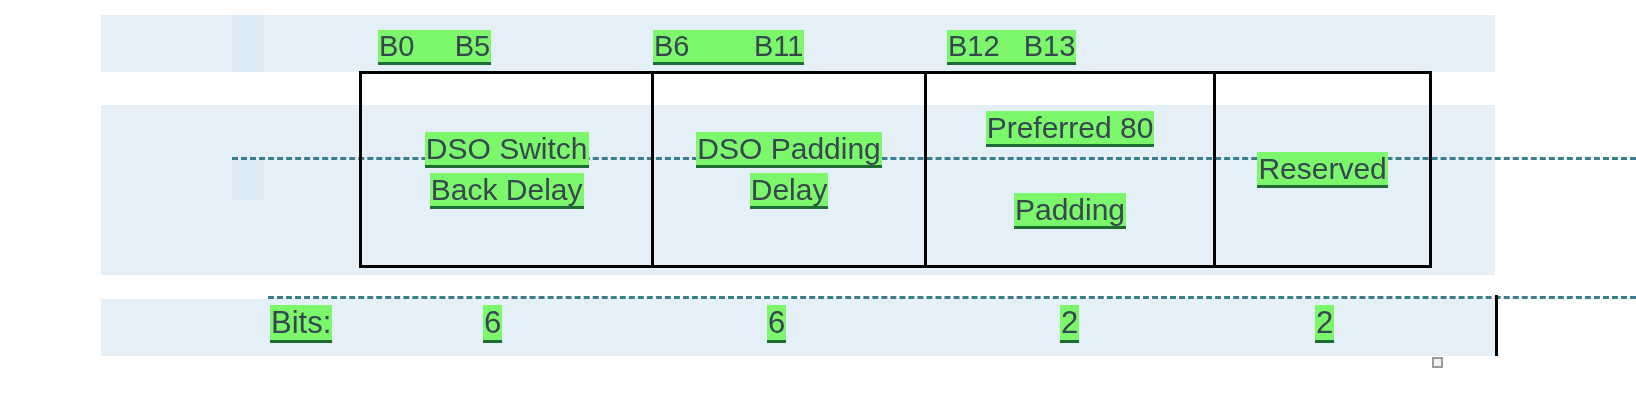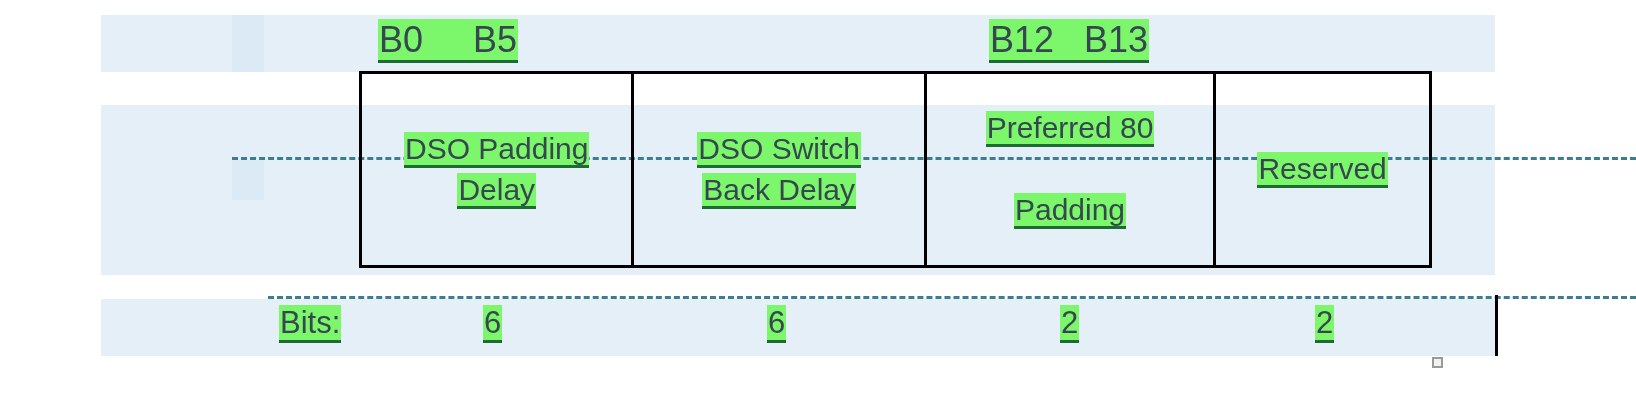--- a/index.html
+++ b/index.html
@@ -91,41 +91,41 @@
     color: #37474f;
     border-bottom: 3px solid #1f6b34;
     padding: 0 1px;
     box-decoration-break: clone;
     -webkit-box-decoration-break: clone;
   }
 
   
   .bitrange {
     position: absolute;
-    top: 18px;
-    font-size: 36px;
+    top: 24px;
+    font-size: 29px;
     line-height: 44px;
     color: #37474f;
     white-space: pre;
   }
   .bitrange.r0 { left: 378px; }
   .bitrange.r1 { left: 653px; }
-  .bitrange.r2 { left: 947px; margin-left: 42px; }
+  .bitrange.r2 { left: 947px; }
   .bitrange.r3 { left: 1237px; }
 
   
   .bitsrow {
     position: absolute;
     top: 301px;
     font-size: 31px;
     line-height: 44px;
     color: #37474f;
     white-space: pre;
   }
-  .bitsrow.lbl { left: 279px; }
+  .bitsrow.lbl { left: 270px; }
   .bitsrow.v0  { left: 483px; }
   .bitsrow.v1  { left: 767px; }
   .bitsrow.v2  { left: 1060px; }
   .bitsrow.v3  { left: 1315px; }
 
   
   #text-caret {
     position: absolute;
     left: 1495px;
     top: 295px;
@@ -152,35 +152,36 @@
   <div class="sel-band b1"></div>
   <div class="sel-band b2"></div>
   <div class="sel-band b3"></div>
   <div class="sel-patch p1"></div>
   <div class="sel-patch p2"></div>
 
   <div class="guide g1"></div>
   <div class="guide g2"></div>
 
   <div class="bitrange r0"><span class="hl">B0     B5</span></div>
+  <div class="bitrange r1"><span class="hl">B6        B11</span></div>
   <div class="bitrange r2"><span class="hl">B12   B13</span></div>
 
   <div id="bitfield-table">
+
+    <div class="cell c1">
+      <div class="cell-label">
+        <span class="ln"><span class="hl">DSO Switch</span></span><br>
+        <span class="ln"><span class="hl">Back Delay</span></span>
+      </div>
+    </div>
 
     <div class="cell c0">
       <div class="cell-label">
         <span class="ln"><span class="hl">DSO Padding</span></span><br>
         <span class="ln"><span class="hl">Delay</span></span>
-      </div>
-    </div>
-
-    <div class="cell c1">
-      <div class="cell-label">
-        <span class="ln"><span class="hl">DSO Switch</span></span><br>
-        <span class="ln"><span class="hl">Back Delay</span></span>
       </div>
     </div>
 
     <div class="cell c2">
       <div class="cell-label">
         <span class="ln"><span class="hl">Preferred 80</span></span><br>
         <br>
         <span class="ln"><span class="hl">Padding</span></span>
       </div>
     </div>

